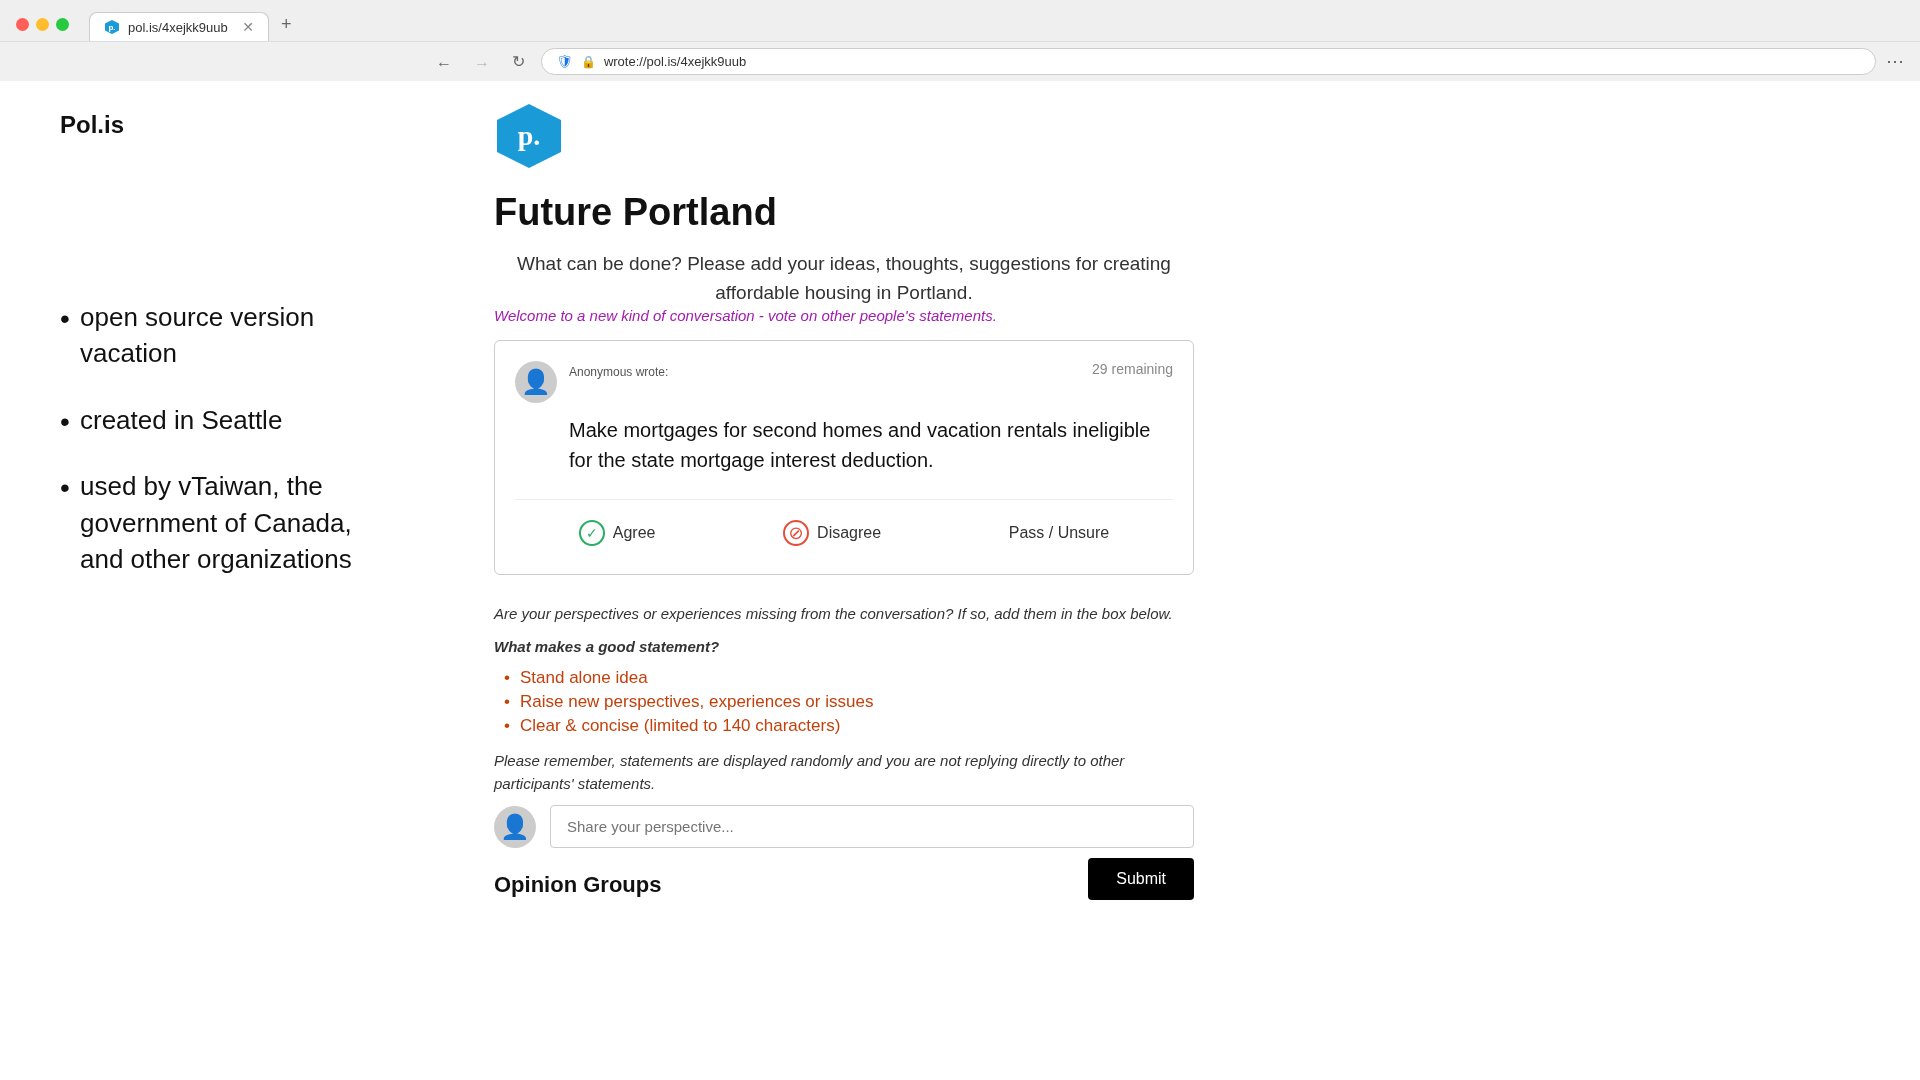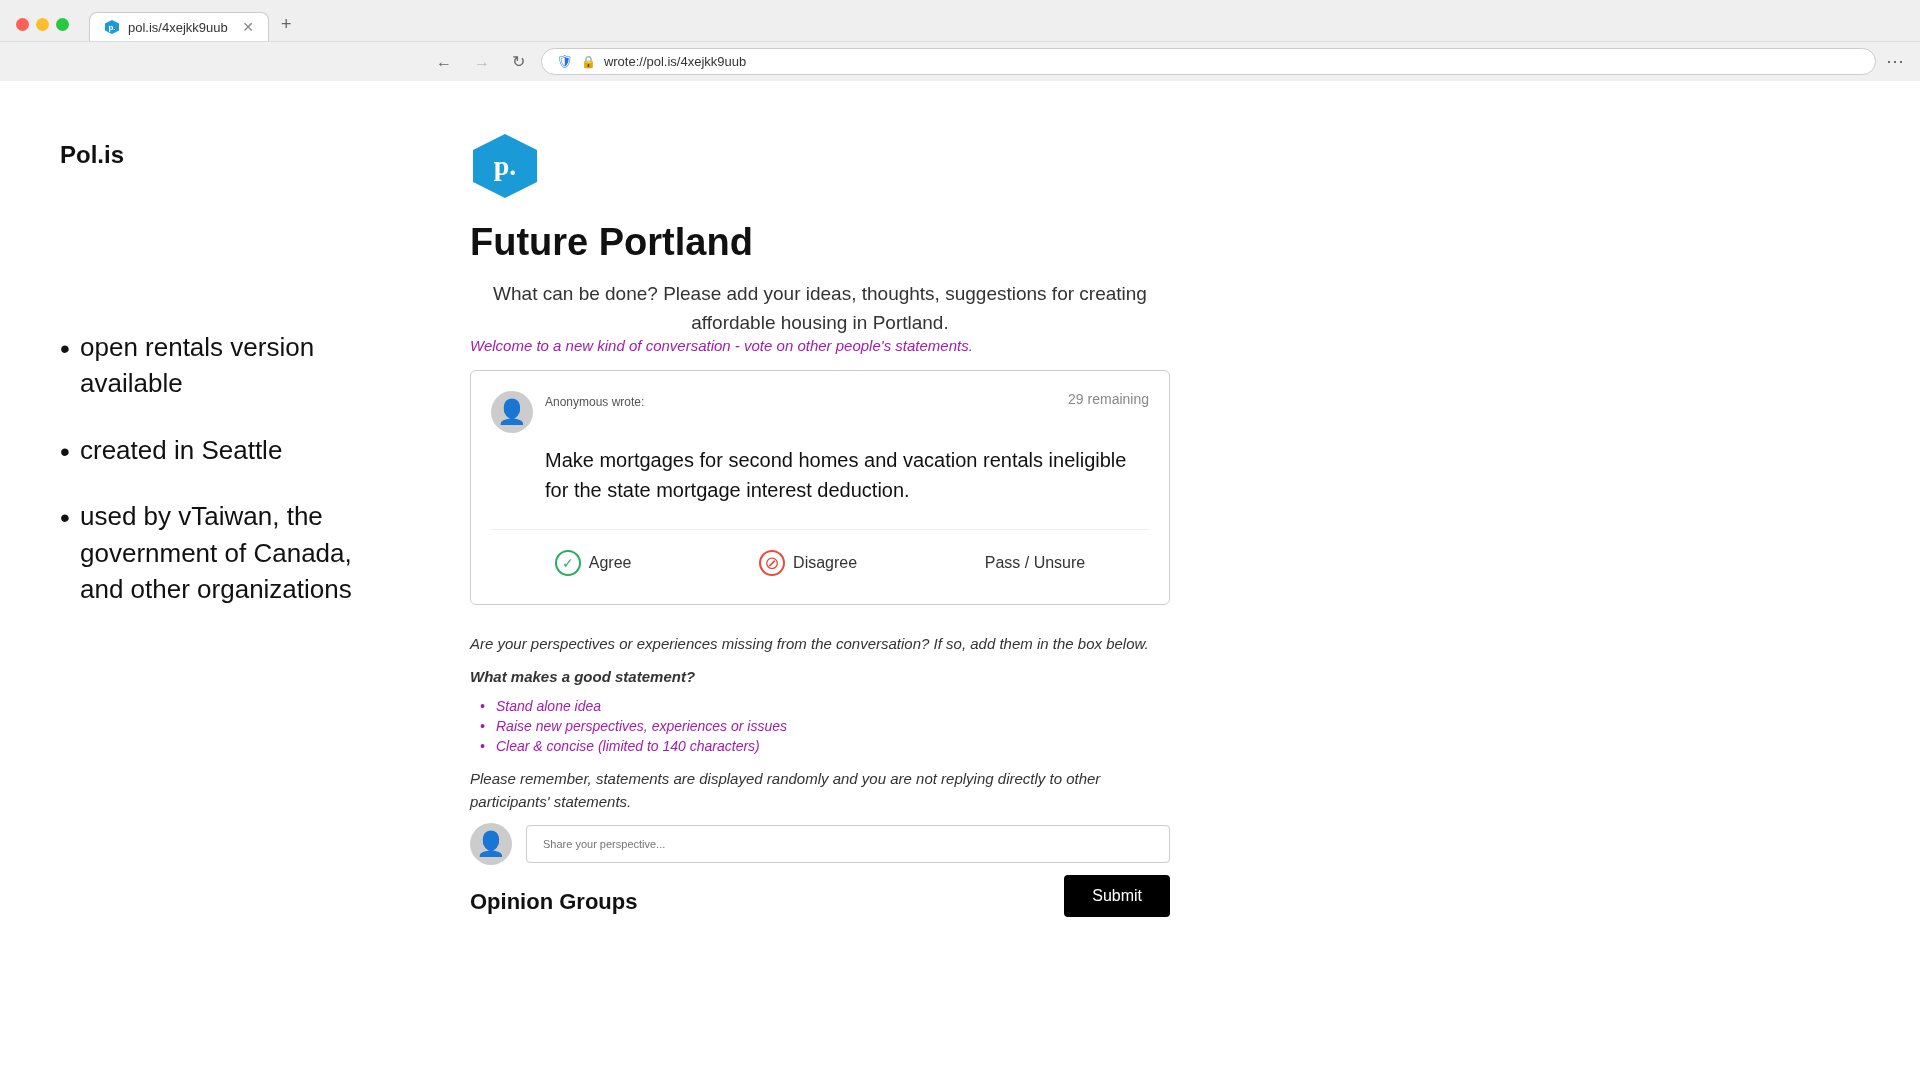--- a/index.html
+++ b/index.html
@@ -78,21 +78,21 @@
       font-size: 18px;
       color: #555;
       cursor: pointer;
     }
 
     
     .page-content {
       display: flex;
       width: 100%;
       min-height: 960px;
-      padding-top: 30px;
+      gap: 24px;
     }
 
     
     .sidebar {
       width: 430px;
       padding: 30px 40px 30px 60px;
       flex-shrink: 0;
     }
     .sidebar-title {
       font-size: 24px;
@@ -274,23 +274,22 @@
       font-weight: 600;
       margin-bottom: 8px;
     }
 
     .guidelines-list {
       list-style: none;
       margin-bottom: 14px;
       padding-left: 10px;
     }
     .guidelines-list li {
-      font-style: italic;
-      font-size: 14px;
-      color: #a21caf;
+      font-size: 17px;
+      color: #c2410c;
       margin-bottom: 4px;
       padding-left: 16px;
       position: relative;
     }
     .guidelines-list li::before {
       content: '•';
       position: absolute;
       left: 0;
     }
 
@@ -308,21 +307,21 @@
       align-items: center;
       gap: 14px;
       margin-bottom: 14px;
     }
 
     .perspective-input {
       flex: 1;
       border: 1px solid #ccc;
       border-radius: 4px;
       padding: 12px 16px;
-      font-size: 11px;
+      font-size: 15px;
       color: #999;
       outline: none;
     }
 
     .submit-btn {
       background: #000000;
       color: #fff;
       border: none;
       border-radius: 4px;
       padding: 12px 28px;
@@ -395,21 +394,21 @@
     <button class="more-btn">···</button>
   </div>
 </div>
 
 <div class="page-content">
 
   <div class="sidebar">
     <div class="sidebar-title">Pol.is</div>
     <ul class="sidebar-list">
       <li>
-        <span>open rentals version available</span>
+        <span>open source version vacation</span>
       </li>
       <li>
         <span>created in Seattle</span>
       </li>
       <li>
         <span>used by vTaiwan, the government of Canada, and other organizations</span>
       </li>
     </ul>
   </div>
 

